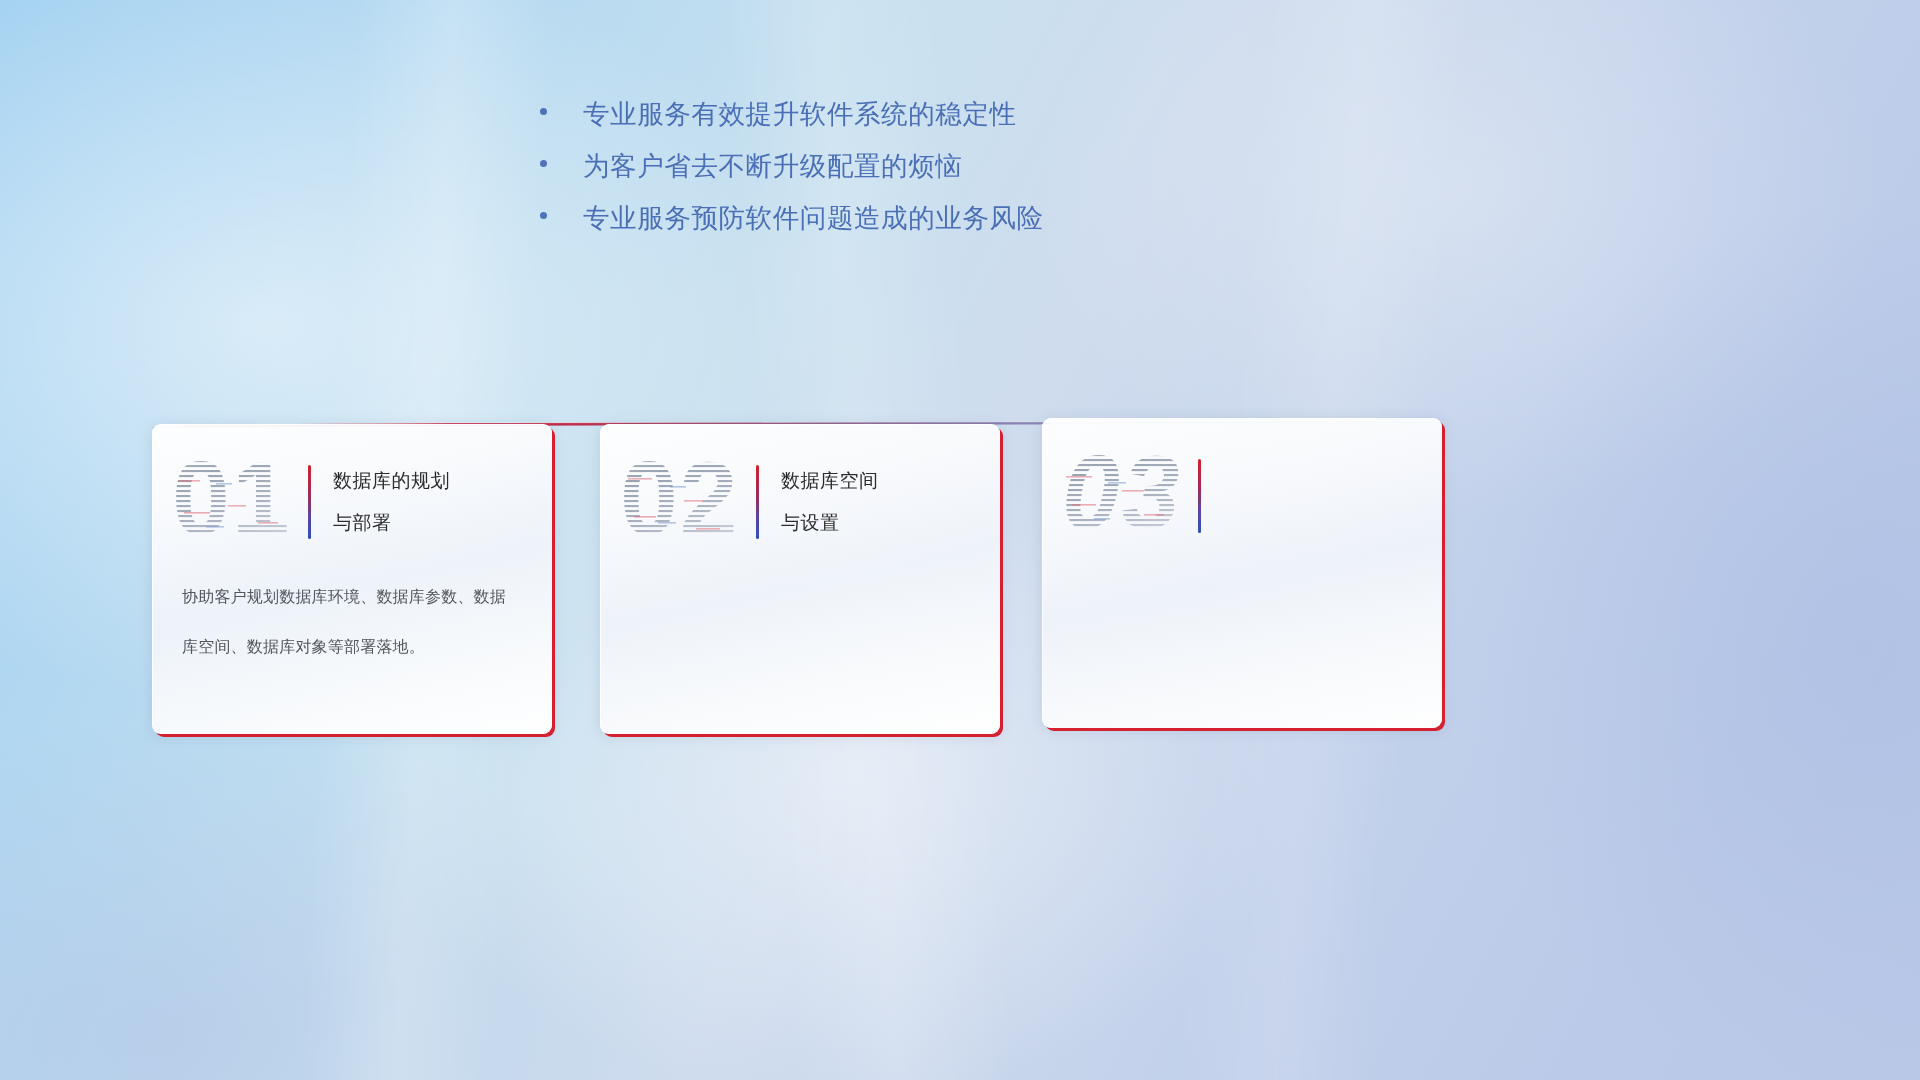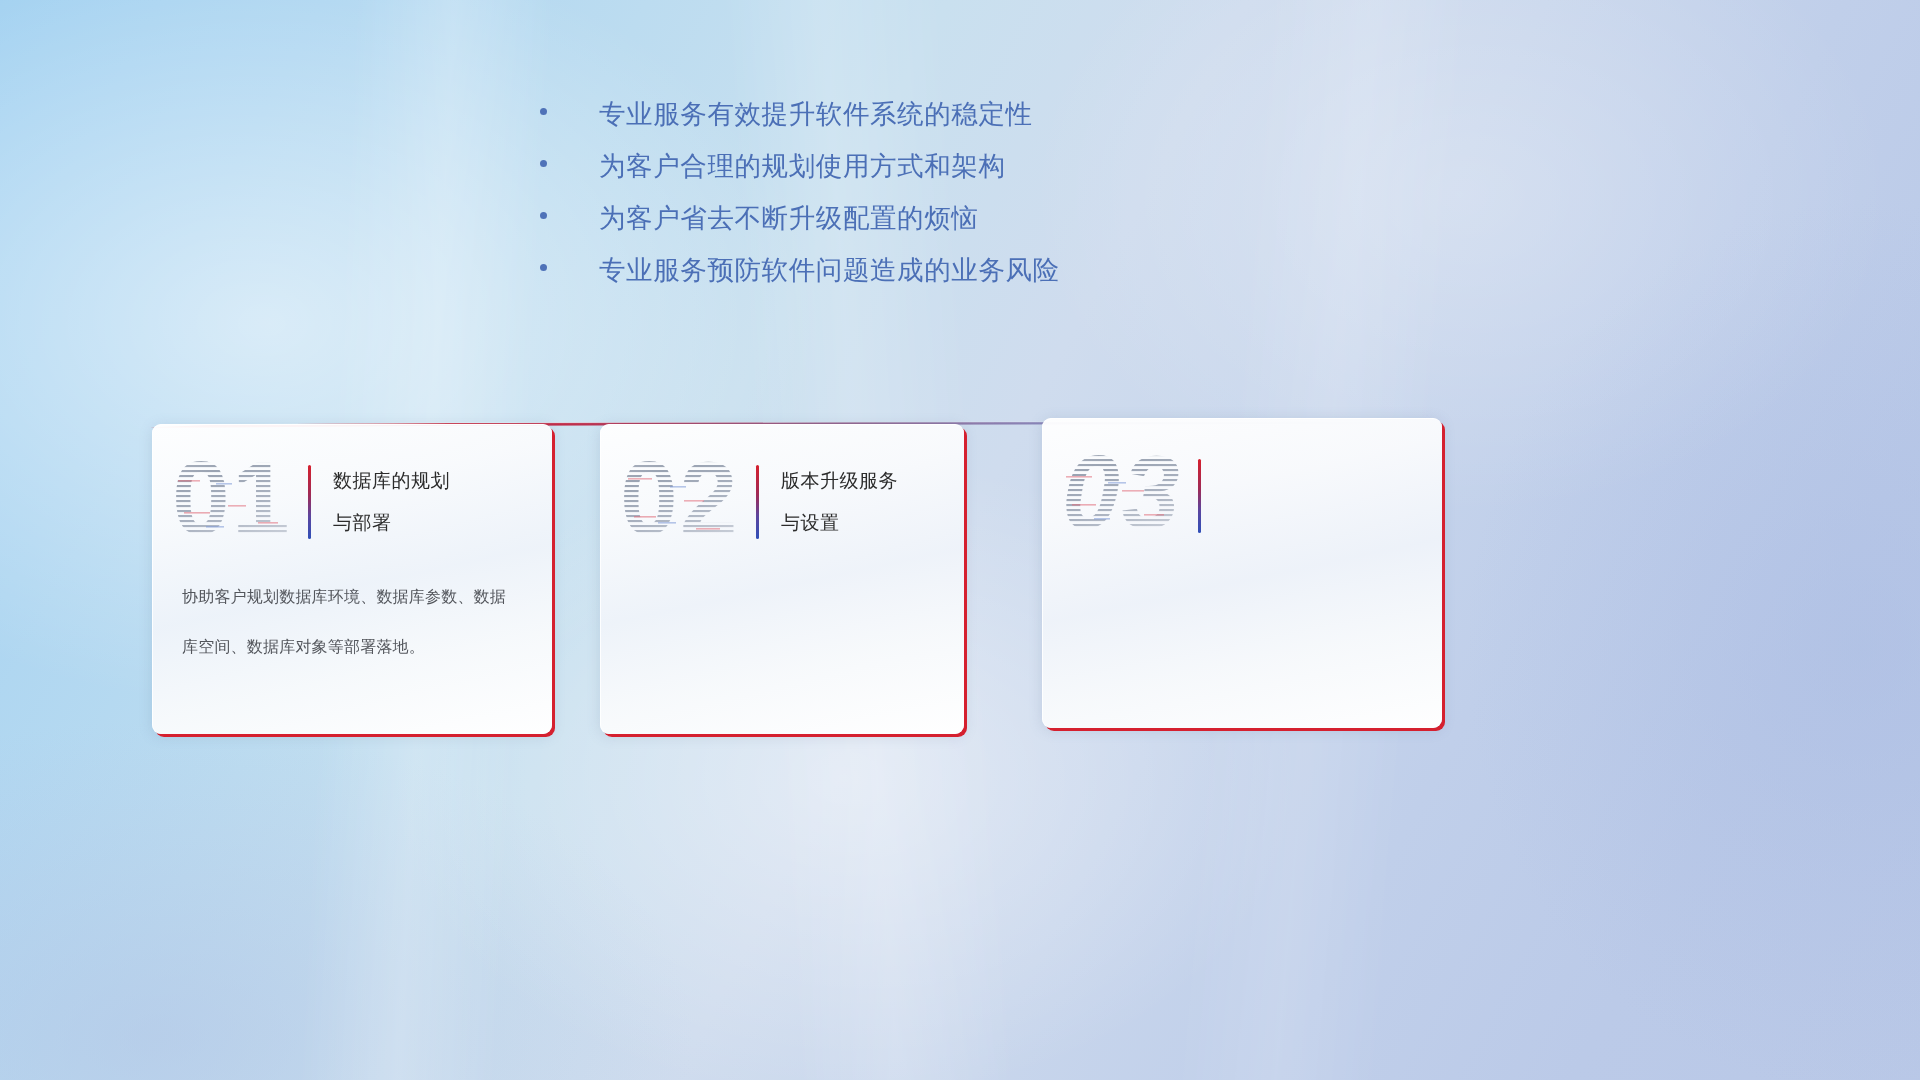--- a/index.html
+++ b/index.html
@@ -44,21 +44,20 @@
   }
 
   
   #bullets {
     position:absolute; left:540px; top:88px; width:860px;
     z-index:3;
   }
   .bullet-row {
     display:flex; align-items:flex-start;
     height:52px;
-    gap:16px;
   }
   .bullet-dot {
     flex:0 0 auto;
     width:7px; height:7px; border-radius:50%;
     background:#4f72b8;
     margin:20px 36px 0 0;
   }
   .bullet-text {
     font-size:26.5px;
     line-height:52px;
@@ -95,21 +94,21 @@
   }
   
   .card::after {
     content:""; position:absolute; inset:0; border-radius:9px;
     border-top:1px solid rgba(255,255,255,.95);
     border-left:1px solid rgba(255,255,255,.88);
     pointer-events:none;
   }
 
   #card-1 { left:152px;  top:424px; width:400px; height:310px; }
-  #card-2 { left:600px;  top:424px; width:364px; height:310px; }
+  #card-2 { left:600px;  top:424px; width:400px; height:310px; }
   #card-3 { left:1042px; top:418px; width:400px; height:310px;font-style:italic; }
 
   .card-head {
     position:relative;
     display:flex; align-items:center;
     height:140px;
     padding:16px 24px 0 18px;
   }
 
   
@@ -151,24 +150,20 @@
 </style>
 </head>
 <body>
 
 <div id="stage">
 
   <ul id="bullets" style="list-style:none">
     <li class="bullet-row">
       <span class="bullet-dot"></span>
       <span class="bullet-text">专业服务有效提升软件系统的稳定性</span>
-    </li>
-    <li class="bullet-row">
-      <span class="bullet-dot"></span>
-      <span class="bullet-text">为客户合理的规划使用方式和架构</span>
     </li>
     <li class="bullet-row">
       <span class="bullet-dot"></span>
       <span class="bullet-text">为客户省去不断升级配置的烦恼</span>
     </li>
     <li class="bullet-row">
       <span class="bullet-dot"></span>
       <span class="bullet-text">专业服务预防软件问题造成的业务风险</span>
     </li>
   </ul>
@@ -268,21 +263,21 @@
             <rect x="66" y="50" width="20" height="1.6" fill="#e2707c"></rect>
             <rect x="16" y="66" width="22" height="1.6" fill="#e06a78"></rect>
             <rect x="78" y="78" width="24" height="1.6" fill="#e2707c"></rect>
             <rect x="52" y="36" width="16" height="1.6" fill="#7f9ad8"></rect>
             <rect x="40" y="72" width="18" height="1.6" fill="#7f9ad8"></rect>
           </g>
         </svg>
       </div>
       <div class="card-rule"></div>
       <div class="card-title">
-        <span>版本升级服务</span>
+        <span>数据库空间</span>
         <span>与设置</span>
       </div>
     </div>
   </div>
 
   <div class="card" id="card-3">
     <div class="card-head">
       <div class="card-num">
         <svg viewBox="0 0 128 104" aria-hidden="true">
           <defs>

